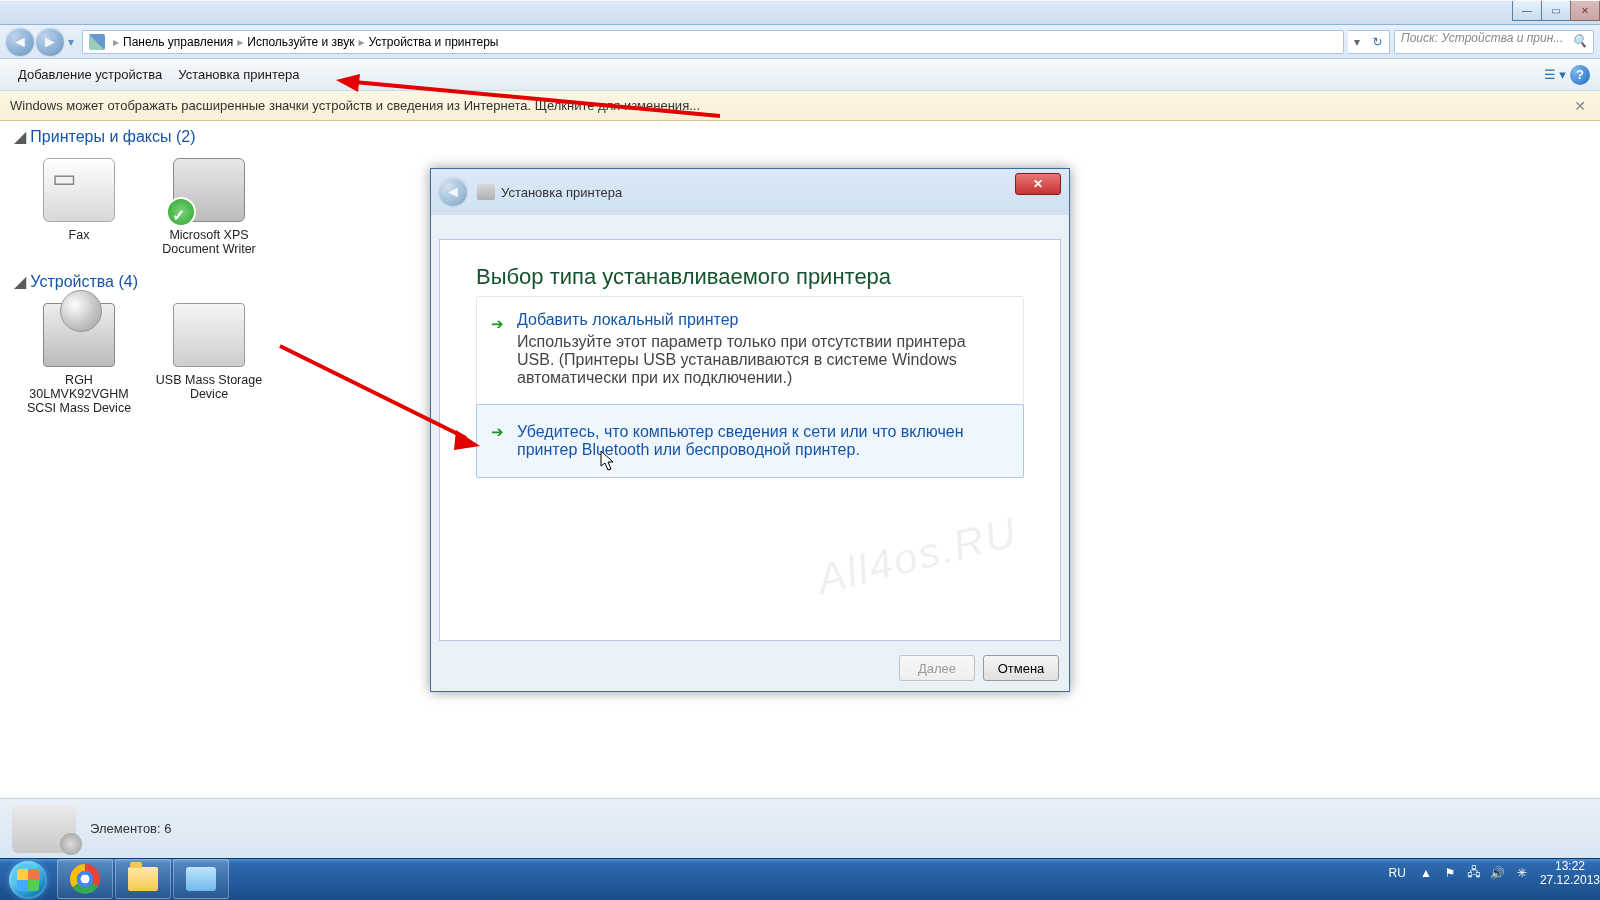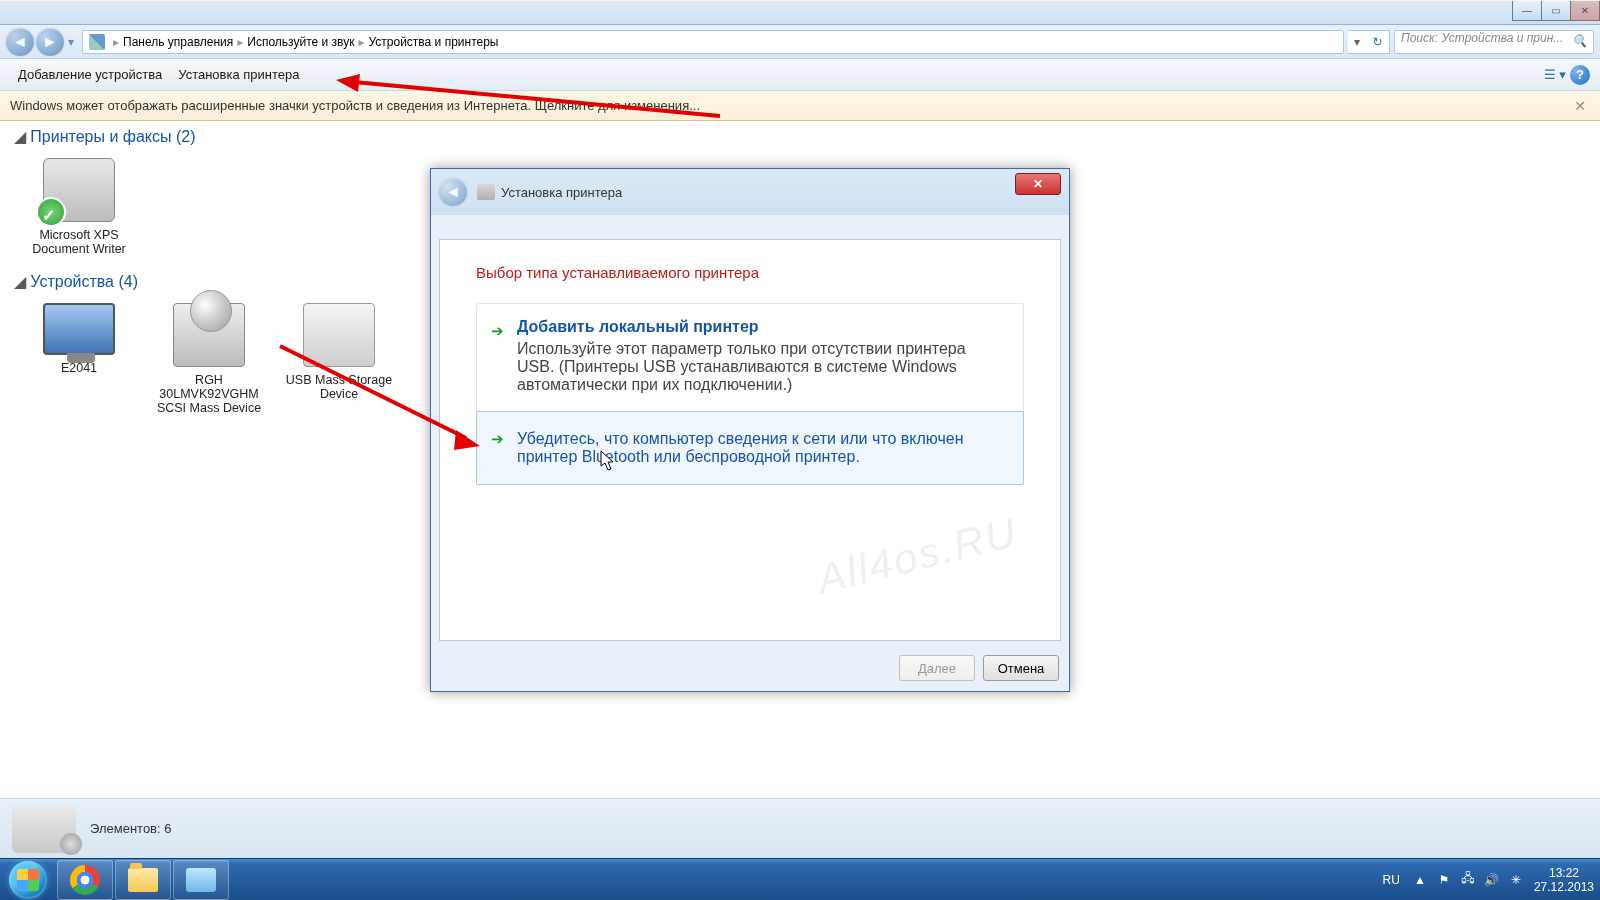--- a/index.html
+++ b/index.html
@@ -55,35 +55,35 @@
 #statusbar{position:absolute;left:0;right:0;bottom:0;height:60px;background:linear-gradient(to bottom,#e8f0f8,#d8e6f2);border-top:1px solid #bcd0e2;display:flex;align-items:center;padding:0 12px;font-size:13px;color:#333}
 .sb-icon{width:64px;height:48px;background:linear-gradient(#eaeaea,#c8c8c8);border-radius:6px;margin-right:14px;position:relative}
 .sb-icon:after{content:"";position:absolute;right:-6px;bottom:-2px;width:22px;height:22px;border-radius:50%;background:radial-gradient(#ddd,#999)}
 
 #dialog{position:absolute;left:430px;top:168px;width:640px;height:524px;background:linear-gradient(to bottom,#d7e6f6 0,#c7dcf0 30px,#eaf0f8 30px,#eaf0f8);border:1px solid #3c6ca0;box-shadow:0 0 12px rgba(0,0,0,.4)}
 #dlg-title{height:46px;display:flex;align-items:center;padding:0 8px;background:linear-gradient(to bottom,#dbe9f7,#cfe1f2)}
 .dlg-back{width:28px;height:28px;border-radius:50%;background:radial-gradient(circle at 30% 30%,#cfe0f0,#8fb0d0 60%,#5f84a8);display:flex;align-items:center;justify-content:center;color:#fff;font-size:16px;box-shadow:inset 0 1px 0 rgba(255,255,255,.5),0 0 2px rgba(0,0,0,.3);opacity:.75}
 .dlg-label{margin-left:10px;font-size:13px;color:#333;display:flex;align-items:center}
 .p-icn{width:18px;height:16px;background:linear-gradient(#d8d8d8,#b0b0b0);border-radius:2px;margin-right:6px}
 #dlg-body{position:absolute;left:8px;right:8px;top:70px;bottom:50px;background:#fff;border:1px solid #b8c8da;padding:24px 36px}
-.dlg-heading{font-size:15px;color:#b91c1c;margin-bottom:22px}
+.dlg-heading{font-size:22px;color:#14532d;margin-bottom:6px}
 .opt-list{border:1px solid #e3e8ef;border-radius:2px}
 .opt{padding:14px 18px 18px 40px;position:relative}
 .opt.sel{background:#f0f6fd;border:1px solid #a9c8e8;border-radius:2px;margin:-1px}
 .opt .arrow-bullet{position:absolute;left:14px;top:18px;color:#1a9a1a;font-size:15px}
-.opt h3{margin:0;font-size:16px;color:#1455a8;font-weight:bold}
+.opt h3{margin:0;font-size:16px;color:#1455a8;font-weight:normal}
 .opt p{margin:4px 0 0;font-size:16px;color:#444}
 .opt.sel p{color:#1455a8}
 #dlg-btns{position:absolute;right:10px;bottom:10px;display:flex}
 .dbtn{min-width:76px;height:26px;border:1px solid #9a9a9a;background:linear-gradient(#f6f6f6,#e0e0e0);margin-left:8px;font-size:13px;border-radius:3px;display:flex;align-items:center;justify-content:center}
 .dbtn.dis{color:#9a9a9a;border-color:#c0c0c0;background:linear-gradient(#f8f8f8,#eee)}
 #dlg-close{position:absolute;right:8px;top:4px;width:46px;height:22px;background:linear-gradient(#e97777,#c83333);border:1px solid #7a2020;border-radius:3px;display:flex;align-items:center;justify-content:center;color:#fff;font-weight:bold}
 .watermark{position:absolute;right:40px;bottom:60px;font-size:42px;color:rgba(0,40,80,.07);transform:rotate(-14deg);font-style:italic;letter-spacing:2px}
 
-#taskbar{position:absolute;left:0;right:0;bottom:0;height:42px;background:linear-gradient(to bottom,#4d90d9 0,#2e6ab0 4px,#1a4d8a 100%);display:flex;align-items:center;padding-right:6px;border-top:1px solid #0a3a6a}
+#taskbar{position:absolute;left:0;right:0;bottom:0;height:42px;background:linear-gradient(to bottom,#4d90d9 0,#2e6ab0 4px,#1a4d8a 100%);display:flex;align-items:flex-start;border-top:1px solid #0a3a6a}
 #start{width:56px;height:42px;display:flex;align-items:center;justify-content:center}
 #orb{width:38px;height:38px;border-radius:50%;background:radial-gradient(circle at 35% 30%,#fff6 0 6%,#56c6f0 8% 40%,#0a7ac0 70%);box-shadow:0 0 6px rgba(80,180,255,.6),inset 0 0 4px rgba(255,255,255,.6);position:relative}
 #orb:after{content:"";position:absolute;left:8px;top:8px;width:22px;height:22px;background:
   conic-gradient(#e74 0 25%,#5c5 0 50%,#4af 0 75%,#fc4 0 100%);border-radius:3px}
 .task-btn{width:56px;height:40px;display:flex;align-items:center;justify-content:center;border:1px solid transparent;margin:0 1px;border-radius:3px}
 .task-btn.pinned{border-color:rgba(255,255,255,.3);background:linear-gradient(rgba(255,255,255,.2),rgba(255,255,255,.05))}
 .tb-ic{width:32px;height:32px;display:flex;align-items:center;justify-content:center;border-radius:4px}
 .ic-chrome{background:radial-gradient(circle at 50% 50%,#fff 0 20%,#4285f4 22% 38%,#0000 40%),conic-gradient(#ea4335 0 33%,#34a853 0 66%,#fbbc05 0 100%);border-radius:50%;width:30px;height:30px}
 .ic-folder{width:30px;height:24px;background:linear-gradient(#ffe9a8,#f6c754);border-radius:2px;position:relative}
 .ic-folder:before{content:"";position:absolute;left:2px;top:-5px;width:12px;height:6px;background:#f6c754;border-radius:2px 2px 0 0}
@@ -146,36 +146,36 @@
   </div>
 
   <div id="content">
     <div class="cat">
       <div class="cat-head">
         <span class="cat-arrow">◢</span>
         <span>Принтеры и факсы (2)</span>
       </div>
       <div class="item-row">
         <div class="item">
+          <div class="item-icon i-fax"></div>
+          <div>Fax</div>
+        </div>
+        <div class="item">
           <div class="item-icon i-xps"></div>
           <div>Microsoft XPS Document Writer</div>
         </div>
       </div>
     </div>
 
     <div class="cat">
       <div class="cat-head">
         <span class="cat-arrow">◢</span>
         <span>Устройства (4)</span>
       </div>
       <div class="item-row">
-        <div class="item">
-          <div class="item-icon i-mon"></div>
-          <div>E2041</div>
-        </div>
         <div class="item">
           <div class="item-icon i-drive"></div>
           <div>RGH 30LMVK92VGHM SCSI Mass Device</div>
         </div>
         <div class="item">
           <div class="item-icon i-usb"></div>
           <div>USB Mass Storage Device</div>
         </div>
       </div>
     </div>

